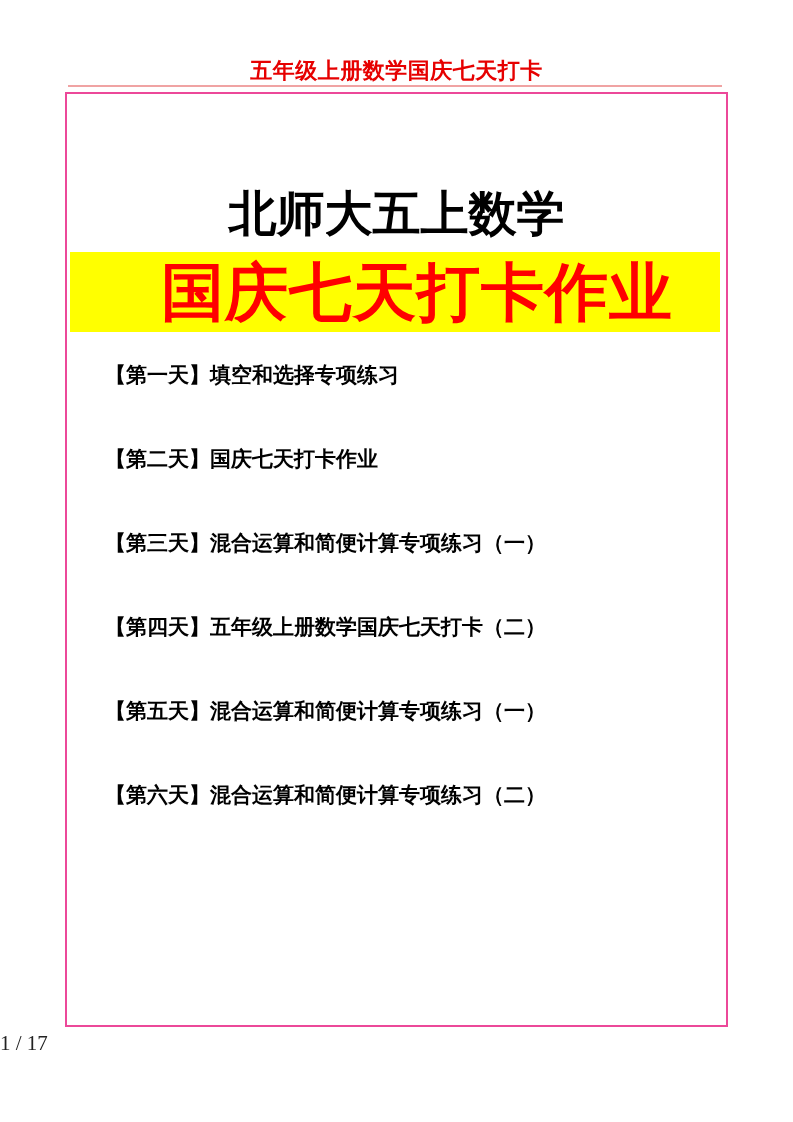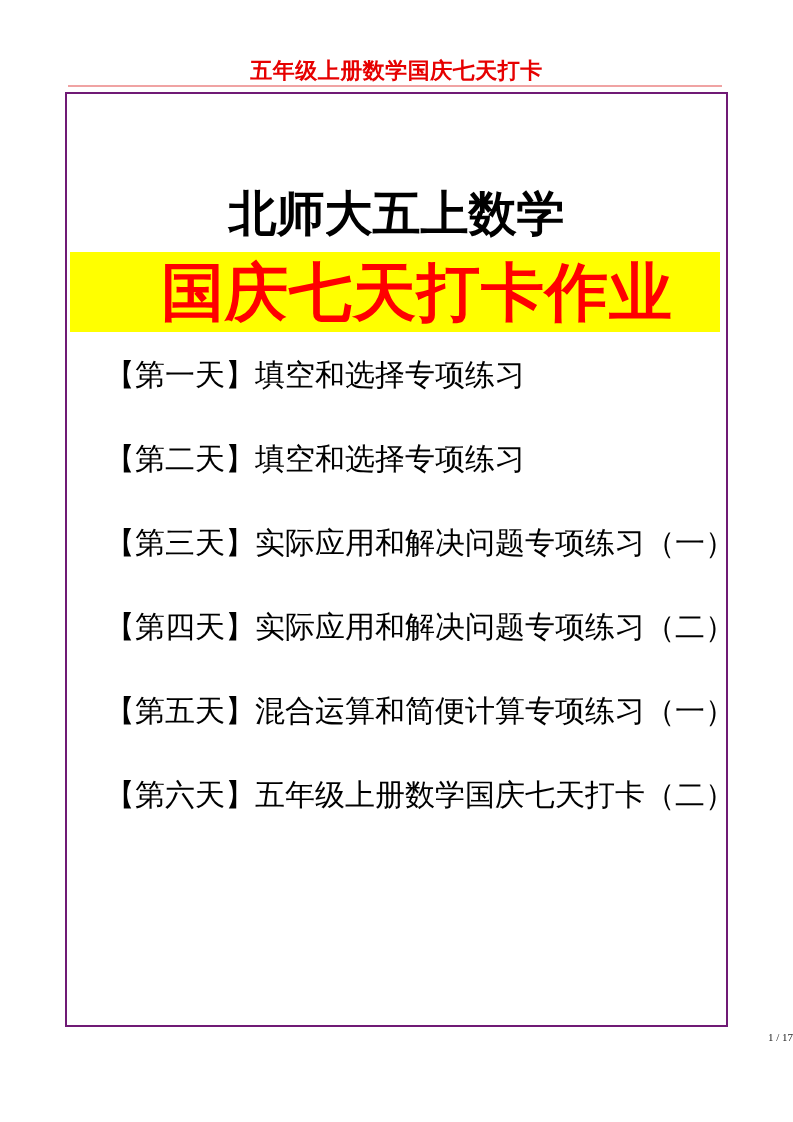--- a/index.html
+++ b/index.html
@@ -33,21 +33,21 @@
     height: 2px;
     background: #f0a3a3;
   }
   
   .cover-box {
     position: absolute;
     left: 65px;
     top: 92px;
     width: 663px;
     height: 935px;
-    border: 2px solid #701a75;
+    border: 2px solid #ec4899;
     background: #ffffff;
   }
   .cover-title {
     position: absolute;
     top: 96px;
     left: 0;
     width: 100%;
     text-align: center;
     font-size: 48px;
     line-height: 48px;
@@ -74,37 +74,37 @@
     margin-left: 44px;
   }
   .toc-list {
     position: absolute;
     top: 265px;
     left: 38px;
     right: 6px;
     list-style: none;
   }
   .toc-list li {
-    font-size: 30px;
+    font-size: 21px;
     line-height: 32px;
-    font-weight: normal;
+    font-weight: bold;
     color: #000000;
     letter-spacing: 0px;
     margin-bottom: 52px;
     white-space: nowrap;
   }
   
   .page-number {
     position: absolute;
     top: 1031px;
     left: 0;
     width: 100%;
-    text-align: right;
+    text-align: left;
     font-family: "Liberation Serif", serif;
-    font-size: 11px;
+    font-size: 21px;
     color: #222222;
   }
 </style>
 </head>
 <body>
 
 <div class="page">
 
   <div class="header-title">五年级上册数学国庆七天打卡</div>
 
@@ -113,24 +113,24 @@
   <div class="cover-box">
 
     <div class="cover-title">北师大五上数学</div>
 
     <div class="highlight-banner">
       <div class="highlight-title">国庆七天打卡作业</div>
     </div>
 
     <ul class="toc-list">
       <li>【第一天】填空和选择专项练习</li>
-      <li>【第二天】填空和选择专项练习</li>
-      <li>【第三天】实际应用和解决问题专项练习（一）</li>
-      <li>【第四天】实际应用和解决问题专项练习（二）</li>
+      <li>【第二天】国庆七天打卡作业</li>
+      <li>【第三天】混合运算和简便计算专项练习（一）</li>
+      <li>【第四天】五年级上册数学国庆七天打卡（二）</li>
       <li>【第五天】混合运算和简便计算专项练习（一）</li>
-      <li>【第六天】五年级上册数学国庆七天打卡（二）</li>
+      <li>【第六天】混合运算和简便计算专项练习（二）</li>
     </ul>
 
   </div>
 
   <div class="page-number">1 / 17</div>
 
 </div>
 
 </body></html>

